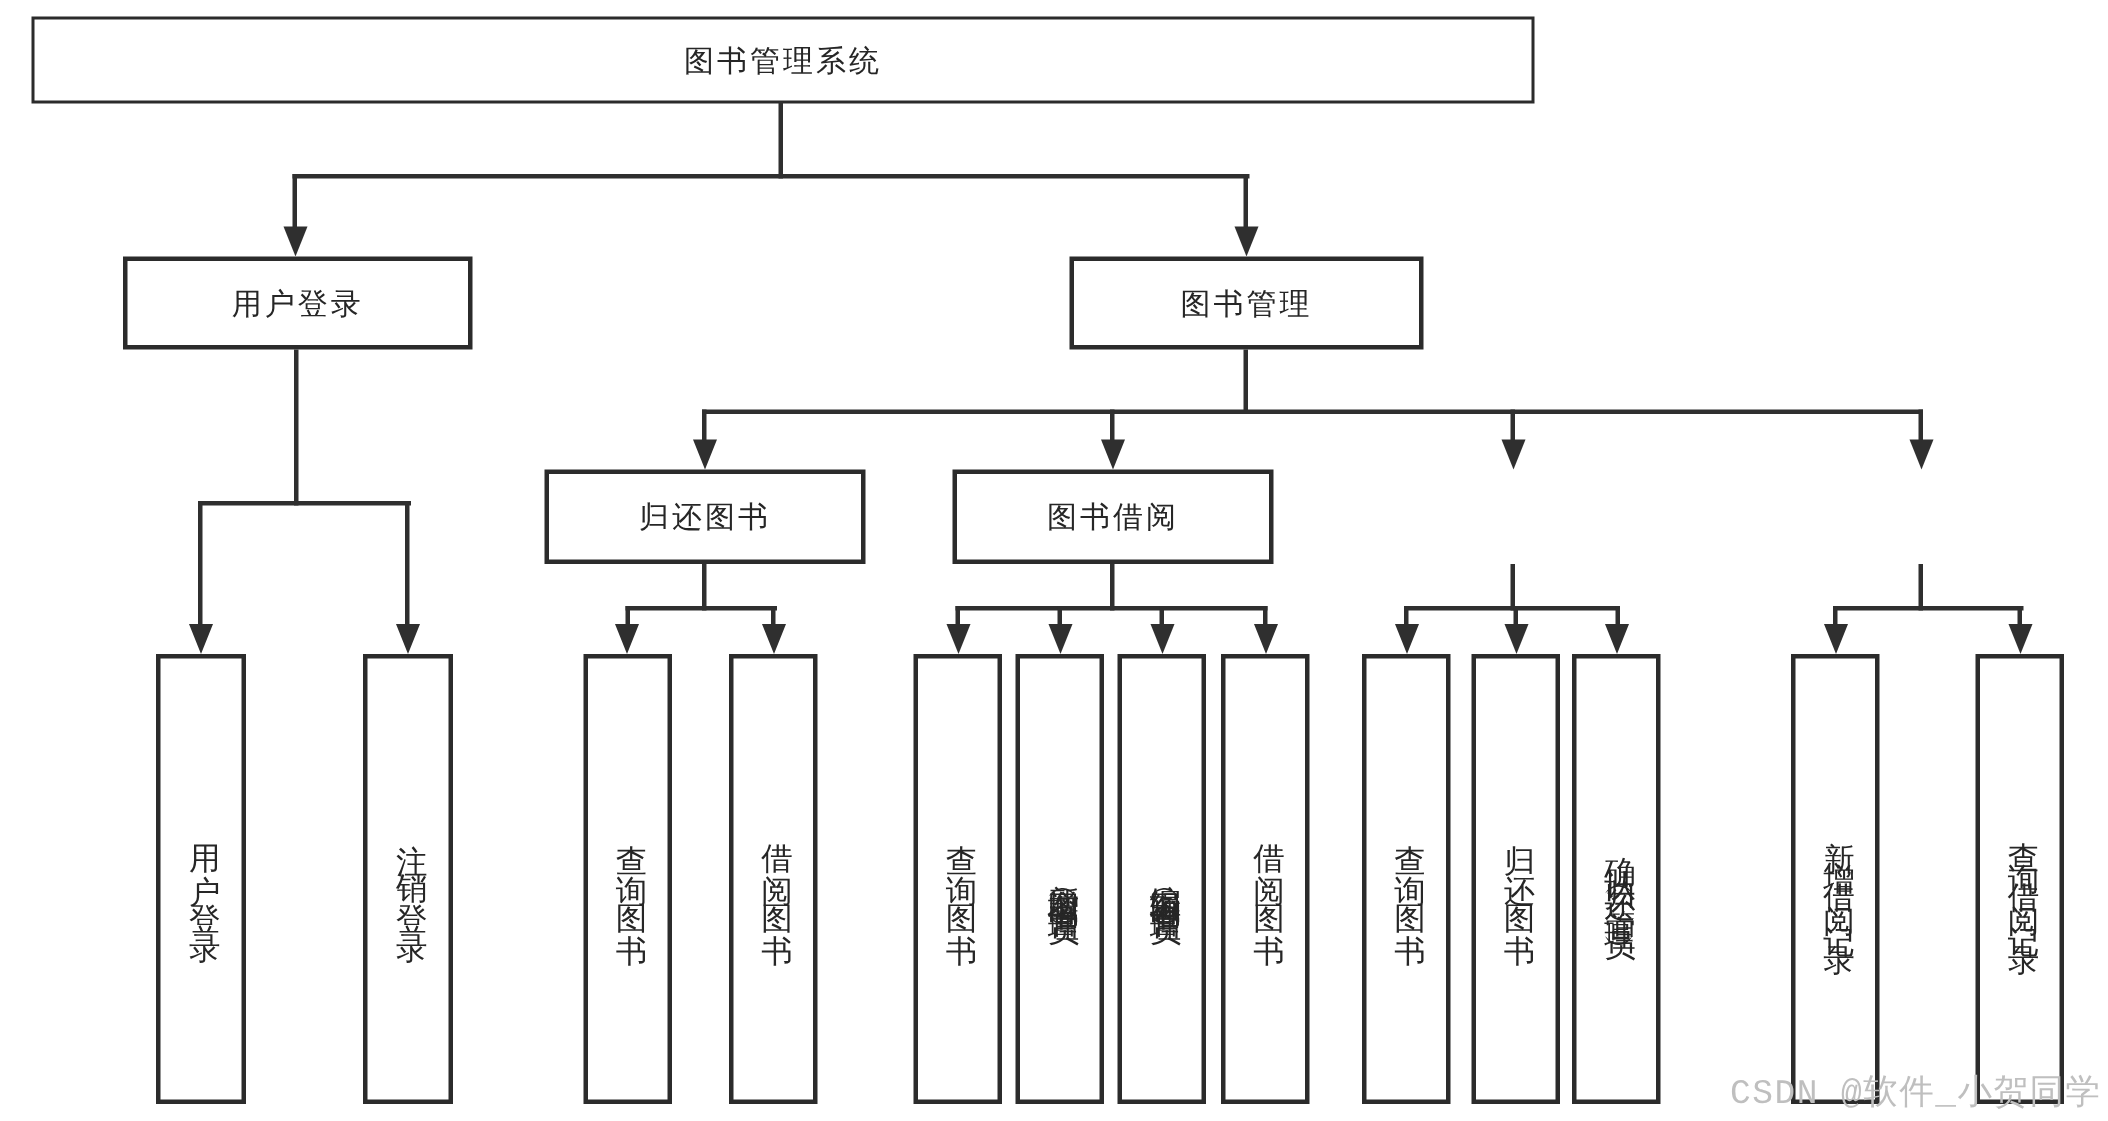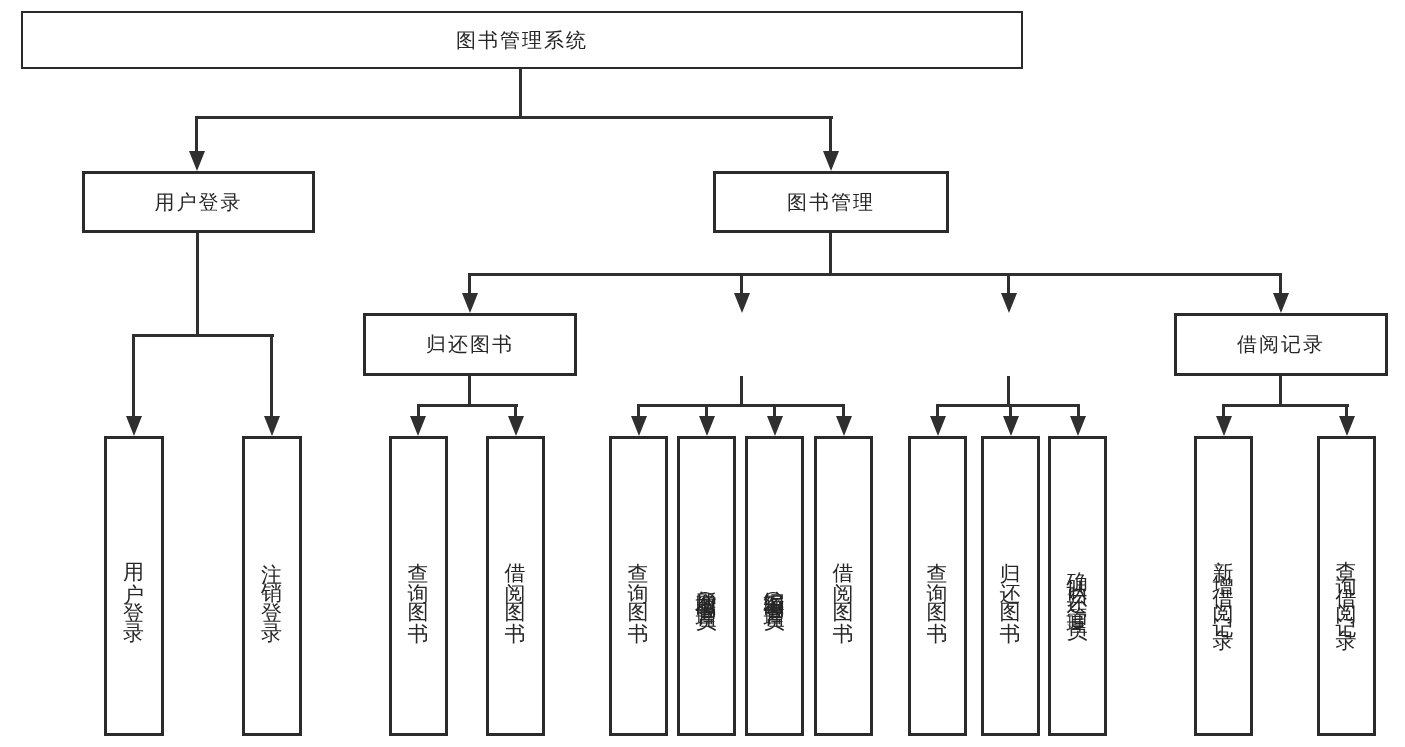--- a/index.html
+++ b/index.html
@@ -8,21 +8,21 @@
     --boxborder: #2b2b2b;
     --watermark: #bfbfbf;
     --bg: #ffffff;
   }
   html, body { margin: 0; padding: 0; background: var(--bg); }
   #canvas {
     position: relative;
     width: 1405px;
     height: 747px;
     background: var(--bg);
-    font-family: Liberation Sans, sans-serif;
+    font-family: Liberation Mono, monospace;
     color: var(--ink);
     overflow: hidden;
   }
   .box {
     position: absolute;
     background: #fff;
     border: 3px solid var(--boxborder);
     box-sizing: border-box;
     display: flex;
     align-items: center;
@@ -90,21 +90,21 @@
   <div class="vline" style="left:468px;top:273px;height:22px"></div>
   <div class="arrow" style="left:462px;top:293px"></div>
   <div class="vline" style="left:740px;top:273px;height:22px"></div>
   <div class="arrow" style="left:734px;top:293px"></div>
   <div class="vline" style="left:1007px;top:273px;height:22px"></div>
   <div class="arrow" style="left:1001px;top:293px"></div>
   <div class="vline" style="left:1279px;top:273px;height:22px"></div>
   <div class="arrow" style="left:1273px;top:293px"></div>
 
   <div class="box hbox" style="left:363px;top:313px;width:214px;height:63px">归还图书</div>
-  <div class="box hbox" style="left:1174px;top:313px;width:214px;height:63px">借阅记录</div>
+  <div class="box hbox" style="left:635px;top:313px;width:214px;height:63px">图书借阅</div>
 
   <div class="vline" style="left:468px;top:376px;height:31px"></div>
   <div class="hline" style="left:417px;top:404px;width:101px"></div>
   <div class="vline" style="left:417px;top:404px;height:14px"></div>
   <div class="arrow" style="left:410px;top:416px"></div>
   <div class="vline" style="left:514px;top:404px;height:14px"></div>
   <div class="arrow" style="left:508px;top:416px"></div>
 
   <div class="vline" style="left:740px;top:376px;height:31px"></div>
   <div class="hline" style="left:637px;top:404px;width:208px"></div>
@@ -144,14 +144,15 @@
   <div class="box vbox sp-xs" style="left:745px;top:436px;width:59px;height:300px">编辑图书（管理员）</div>
   <div class="box vbox sp-lg" style="left:814px;top:436px;width:59px;height:300px">借阅图书</div>
 
   <div class="box vbox sp-lg" style="left:908px;top:436px;width:59px;height:300px">查询图书</div>
   <div class="box vbox sp-lg" style="left:981px;top:436px;width:59px;height:300px">归还图书</div>
   <div class="box vbox sp-sm" style="left:1048px;top:436px;width:59px;height:300px">确认归还（管理员）</div>
 
   <div class="box vbox sp-md" style="left:1194px;top:436px;width:59px;height:300px">新增借阅记录</div>
   <div class="box vbox sp-md" style="left:1317px;top:436px;width:59px;height:300px">查询借阅记录</div>
 
+  <div class="watermark">CSDN @软件_小贺同学</div>
 
 </div>
 
 </body></html>

